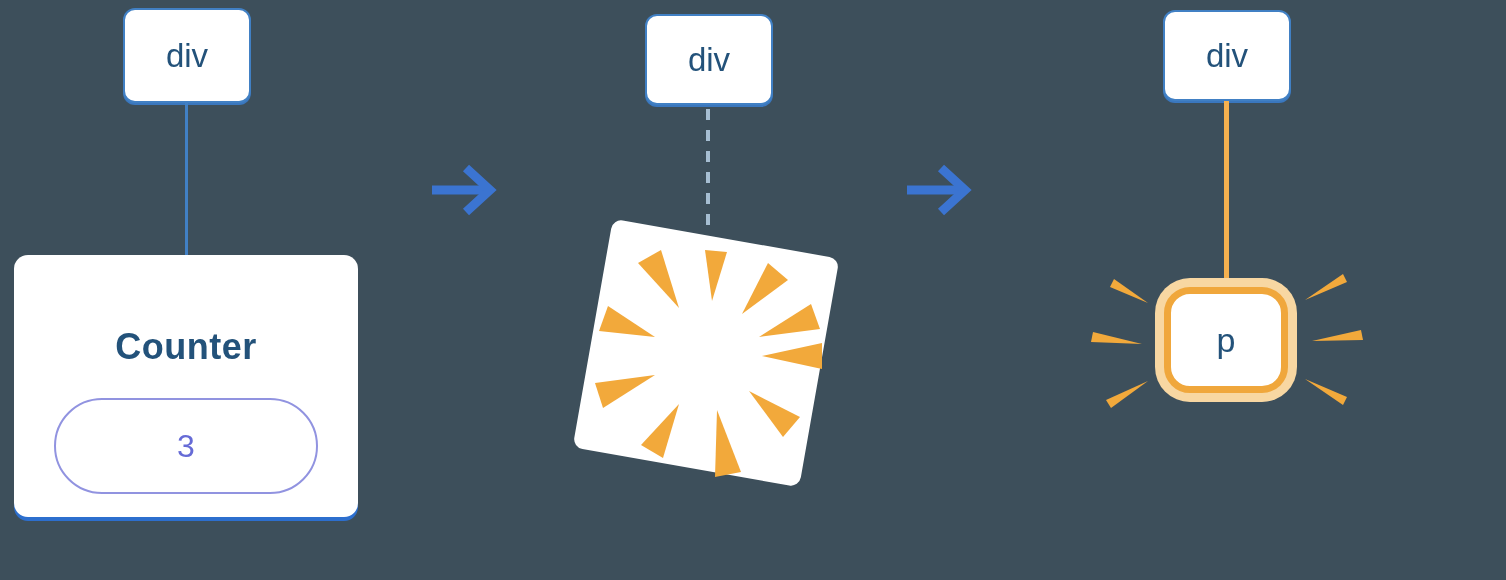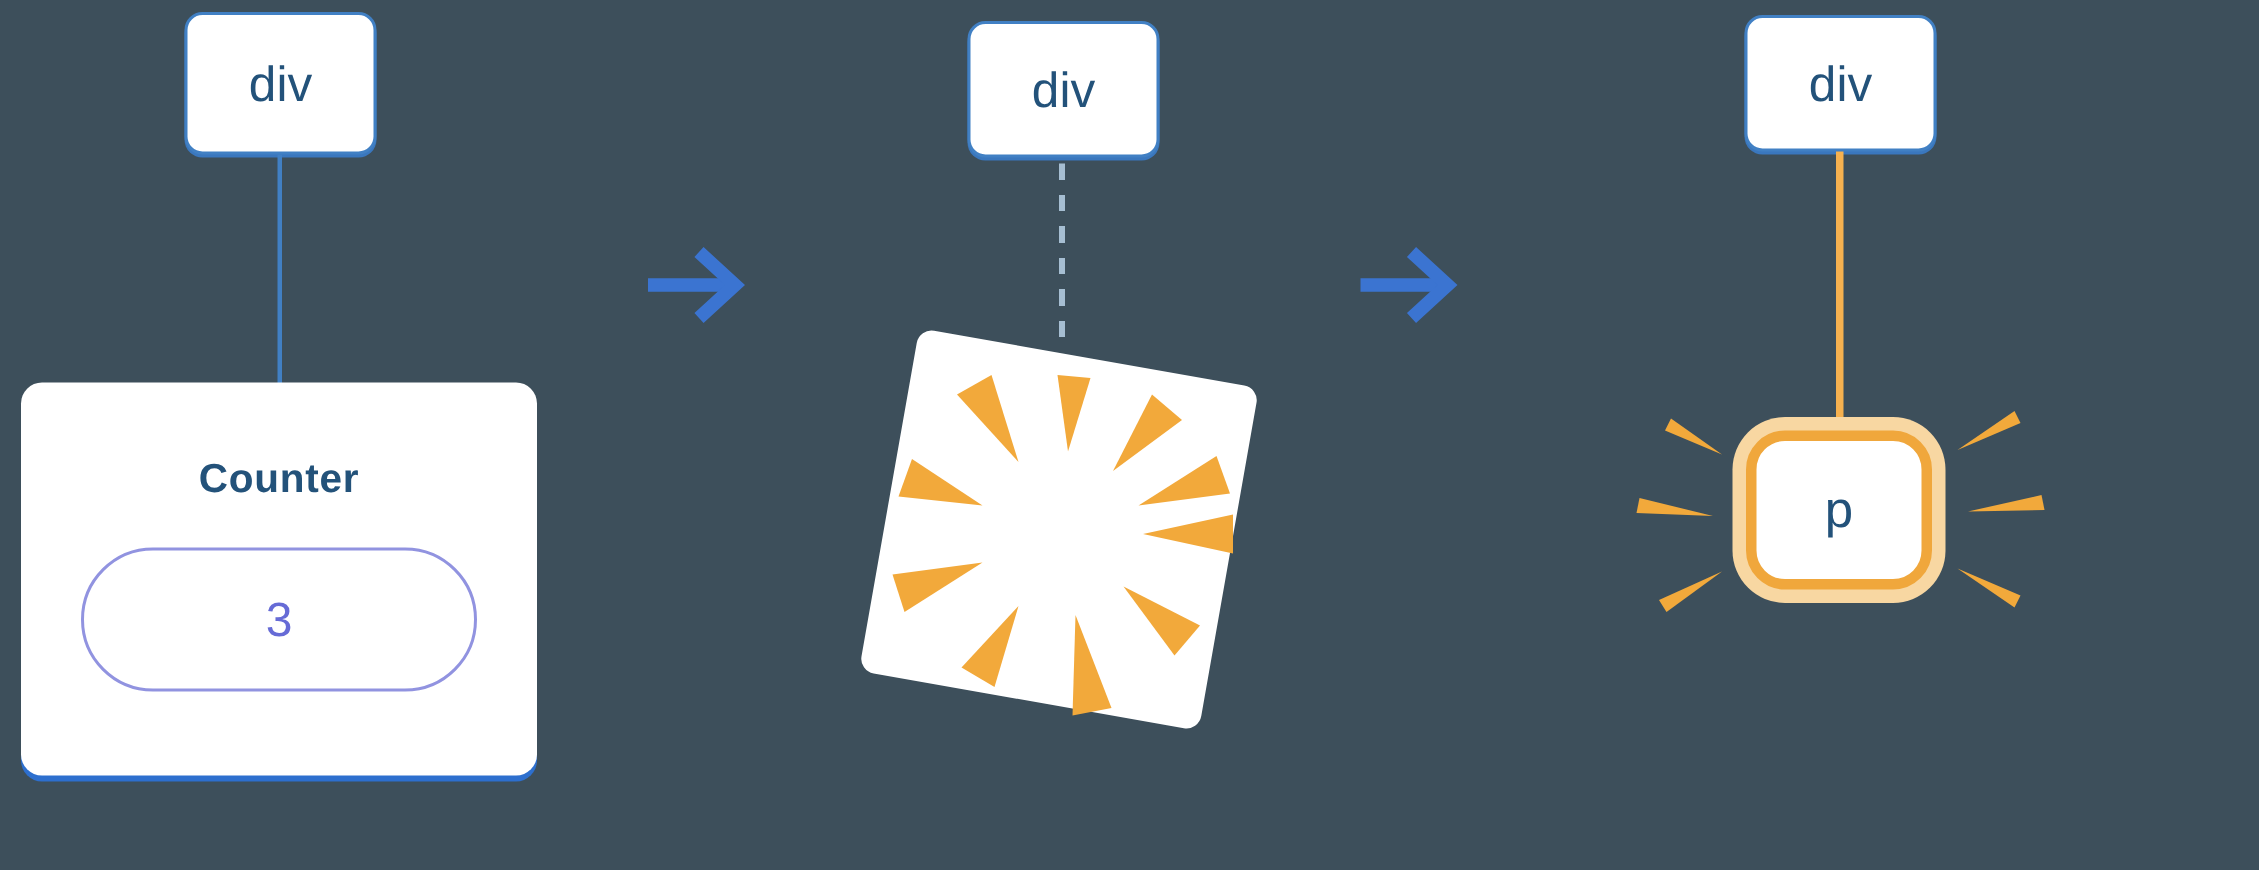--- a/index.html
+++ b/index.html
@@ -45,22 +45,22 @@
     left: 14px; top: 255px;
     width: 344px; height: 262px;
     background: #ffffff;
     border-radius: 14px;
     box-shadow: 0 4px 0 #2d6fce;
     display: flex;
     flex-direction: column;
     align-items: center;
   }
   .counter-title {
-    margin-top: 49px;
-    font-size: 27px;
+    margin-top: 71px;
+    font-size: 36px;
     font-weight: 700;
     color: #23527a;
     letter-spacing: 0.5px;
   }
   .state-pill {
     margin-top: 30px;
     width: 264px; height: 96px;
     border: 2.5px solid #9193e0;
     border-radius: 60px;
     display: flex;

